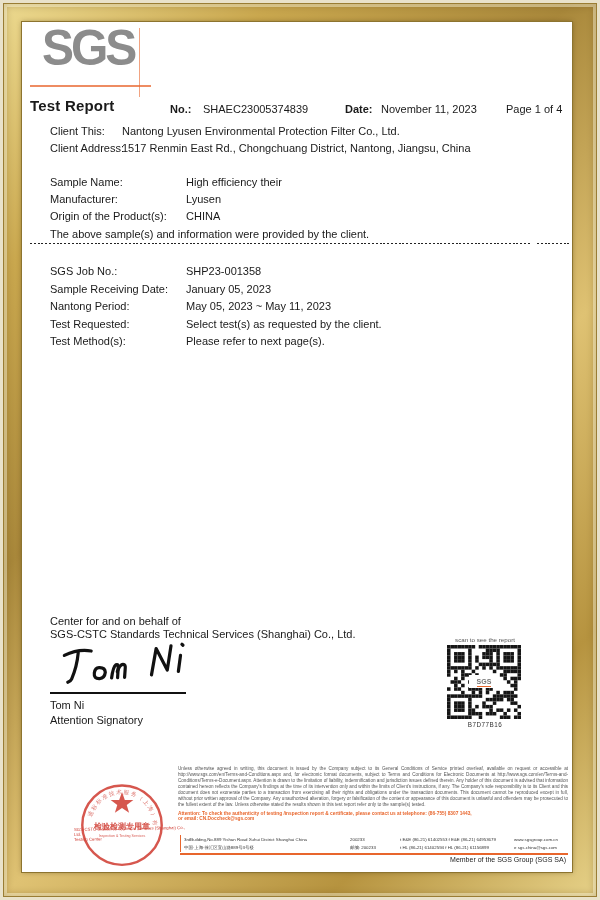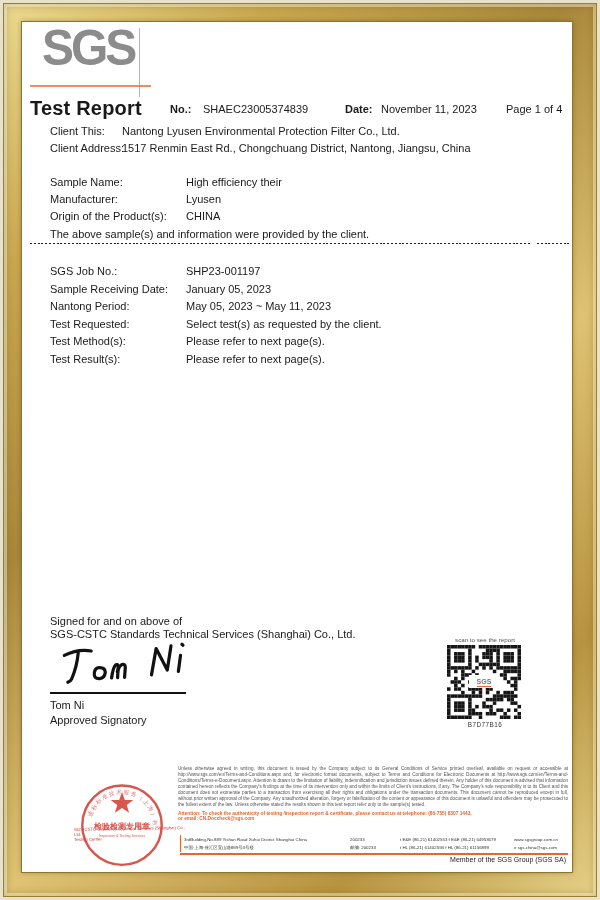--- a/index.html
+++ b/index.html
@@ -20,21 +20,21 @@
     position:absolute;left:22px;top:22px;right:28px;bottom:28px;background:#fff;
     box-shadow:0 0 0 1px #8d742f, 0 0 5px rgba(60,40,0,.45);
   }
   .content{position:absolute;inset:0;border-radius:17px;}
   
   .logo{position:absolute;left:42px;top:20px;font-size:48px;font-weight:bold;
         color:var(--logo-gray,#8c8c8c);letter-spacing:-3px;transform:scaleY(1.04);}
   .logo-underline{position:absolute;left:30px;top:85px;width:121px;height:2px;background:var(--accent-orange,#e8662d);opacity:.75}
   .logo-vline{position:absolute;left:139px;top:28px;width:1px;height:69px;background:var(--accent-orange,#e8662d);opacity:.6}
   
-  .title{position:absolute;left:30px;top:97px;font-size:20px;font-weight:bold;letter-spacing:.2px}
+  .title{position:absolute;left:30px;top:97px;font-size:15px;font-weight:bold;letter-spacing:.2px}
   .hdr{position:absolute;top:103px;font-size:11px;white-space:nowrap}
   .b{font-weight:bold}
   
   .row{position:absolute;left:50px;font-size:11px;white-space:nowrap}
   .row .lbl{display:inline-block}
   .client .lbl{width:72px}
   .wide .lbl{width:136px}
   .dashes{position:absolute;height:1px;top:243px;
           background:repeating-linear-gradient(90deg,#222 0 2px,transparent 2px 3.8px)}
   
@@ -96,55 +96,52 @@
     <span class="lbl">Manufacturer:</span><span>Lyusen</span>
   </div>
   <div class="row wide" style="top:210px">
     <span class="lbl">Origin of the Product(s):</span><span>CHINA</span>
   </div>
   <div class="row" style="top:228px">The above sample(s) and information were provided by the client.</div>
   <div class="dashes" style="left:30px;width:500px"></div>
   <div class="dashes" style="left:537px;width:33px"></div>
 
   <div class="row wide" style="top:265px">
-    <span class="lbl">SGS Job No.:</span><span>SHP23-001197</span>
+    <span class="lbl">SGS Job No.:</span><span>SHP23-001358</span>
   </div>
   <div class="row wide" style="top:283px">
     <span class="lbl">Sample Receiving Date:</span><span>January 05, 2023</span>
   </div>
   <div class="row wide" style="top:300px">
     <span class="lbl">Nantong Period:</span><span>May 05, 2023 ~ May 11, 2023</span>
   </div>
   <div class="row wide" style="top:318px">
     <span class="lbl">Test Requested:</span><span>Select test(s) as requested by the client.</span>
   </div>
   <div class="row wide" style="top:335px">
     <span class="lbl">Test Method(s):</span><span>Please refer to next page(s).</span>
   </div>
-  <div class="row wide" style="top:353px">
-    <span class="lbl">Test Result(s):</span><span>Please refer to next page(s).</span>
-  </div>
-
-  <div class="row" style="top:615px">Signed for and on above of</div>
+
+  <div class="row" style="top:615px">Center for and on behalf of</div>
   <div class="row" style="top:628px">SGS-CSTC Standards Technical Services (Shanghai) Co., Ltd.</div>
   <svg class="sig-svg" width="150" height="55" viewBox="0 0 150 55">
     <g fill="none" stroke="#111" stroke-width="3.2" stroke-linecap="round" stroke-linejoin="round" transform="rotate(-3 75 28)">
       <path d="M10 14 Q24 8 37 11"></path>
       <path d="M24 12 Q22 26 16 38 Q15 40 12 41"></path>
       <path d="M44 28 Q40 28 39 33 Q38 39 44 39 Q49 39 50 33 Q50 28 44 28"></path>
       <path d="M56 39 Q58 28 61 26 Q64 25 63 30 L62 39"></path>
       <path d="M62 33 Q65 26 68 26 Q71 26 70 31 L69 39"></path>
       <path d="M96 38 L102 12 L112 34 L117 10"></path>
       <path d="M126 20 L123 36"></path>
       <path d="M128 9 L129 10"></path>
     </g>
   </svg>
   <div class="sig-line"></div>
   <div class="row" style="top:699px">Tom Ni</div>
-  <div class="row" style="top:714px">Approved Signatory</div>
+  <div class="row" style="top:714px">Attention Signatory</div>
 
   <div class="qr-caption">scan to see the report</div>
   <svg id="qr-svg" width="74" height="74" viewBox="0 0 74 74" fill="#151515">
       <rect x="0.00" y="0.00" width="3.52" height="3.52"></rect>
       <rect x="3.52" y="0.00" width="3.52" height="3.52"></rect>
       <rect x="7.05" y="0.00" width="3.52" height="3.52"></rect>
       <rect x="10.57" y="0.00" width="3.52" height="3.52"></rect>
       <rect x="14.10" y="0.00" width="3.52" height="3.52"></rect>
       <rect x="17.62" y="0.00" width="3.52" height="3.52"></rect>
       <rect x="21.14" y="0.00" width="3.52" height="3.52"></rect>

